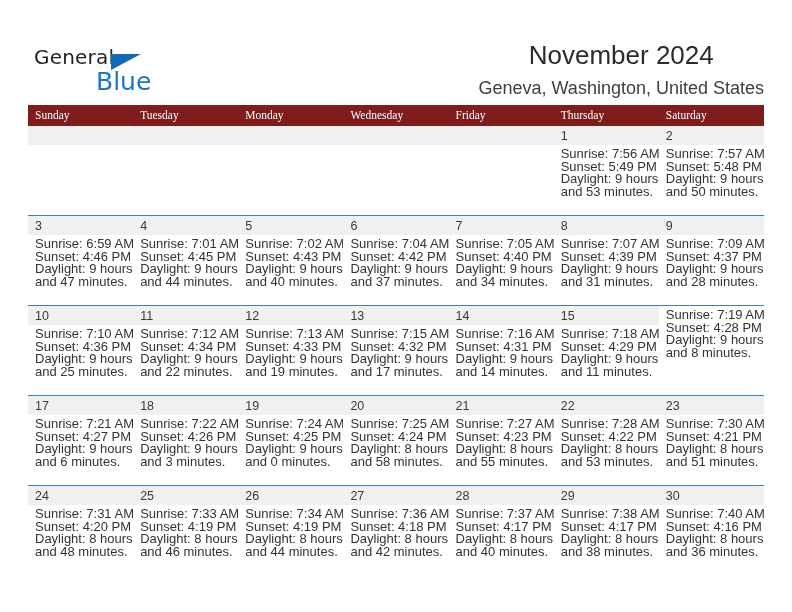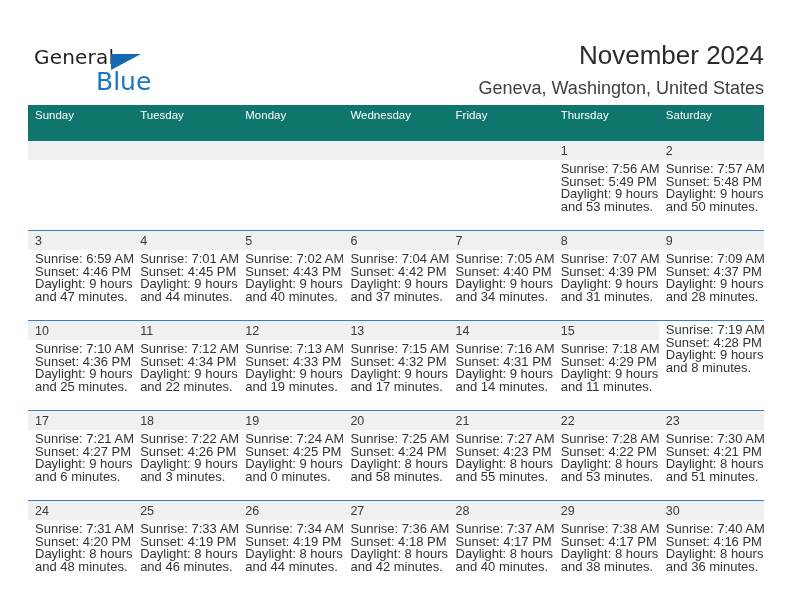--- a/index.html
+++ b/index.html
@@ -60,21 +60,21 @@
     left: 62px;
     top: 22px;
     font-size: 25px;
     color: #1b77c4;
     font-family: "DejaVu Sans", sans-serif;
   }
   .title-block {
     position: absolute;
     right: 0;
     top: 0;
-    text-align: right;
+    text-align: center;
   }
   .cal-title {
     font-size: 26px;
     color: #2b2b2b;
     font-weight: normal;
     line-height: 32px;
     white-space: nowrap;
   }
   .cal-subtitle {
     font-size: 18px;
@@ -86,22 +86,23 @@
 
   
   .calendar {
     position: absolute;
     left: 28px;
     top: 105px;
     width: 736px;
   }
   .weekdays {
     display: flex;
-    background: #0f766e;
-    height: 36px;
+    background: #7f1d1d;
+    height: 21px;
+    font-family: Liberation Serif, serif;
   }
   .weekday {
     flex: 1 1 0;
     color: #ffffff;
     font-size: 11.5px;
     line-height: 21px;
     padding-left: 7px;
     box-sizing: border-box;
     white-space: nowrap;
   }

